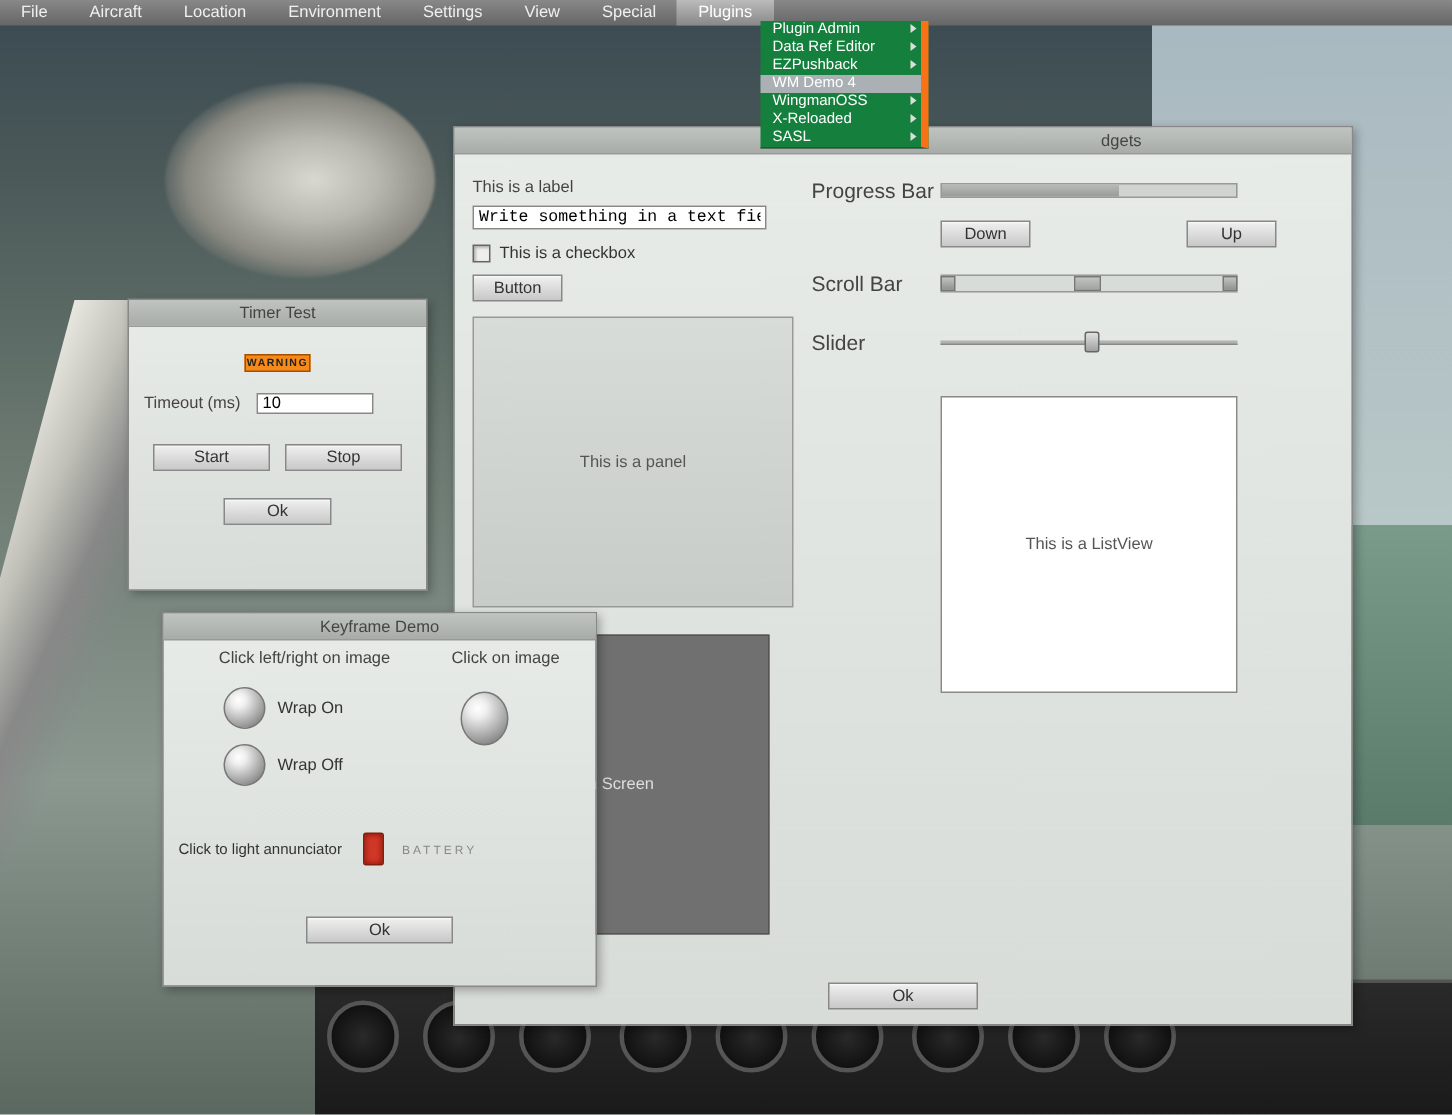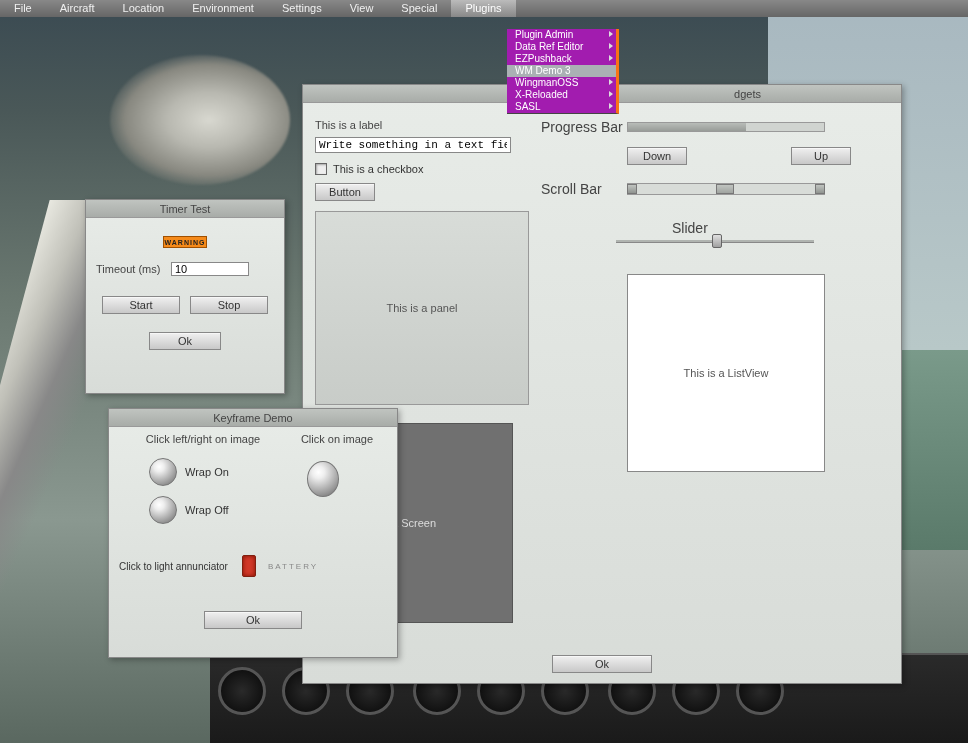--- a/index.html
+++ b/index.html
@@ -57,23 +57,23 @@
     color: #f0f0f0;
     font-size: 11px;
     cursor: pointer;
   }
   .menubar .item.active {
     background: linear-gradient(to bottom, #bbb 0%, #888 100%);
     color: #fff;
   }
   
   .dropdown {
-    position: absolute; left: 507px; top: 29px; width: 112px;
-    background: #a21caf;
-    border-right: 3px solid #f97316;
+    position: absolute; left: 507px; top: 14px; width: 112px;
+    background: #15803d;
+    border-right: 5px solid #f97316;
     border-bottom: 1px solid #444;
     z-index: 60;
   }
   .dropdown .drop-item {
     position: relative;
     padding: 0 18px 0 8px;
     height: 12px; line-height: 12px;
     color: #fff;
     font-size: 10px;
     cursor: pointer;
@@ -260,21 +260,21 @@
     <div class="item">Settings</div>
     <div class="item">View</div>
     <div class="item">Special</div>
     <div class="item active">Plugins</div>
   </div>
 
 <div class="dropdown" id="dropdown">
     <div class="drop-item">Plugin Admin<div class="arrow"></div></div>
     <div class="drop-item">Data Ref Editor<div class="arrow"></div></div>
     <div class="drop-item">EZPushback<div class="arrow"></div></div>
-    <div class="drop-item highlight">WM Demo 3</div>
+    <div class="drop-item highlight">WM Demo 4</div>
     <div class="drop-item">WingmanOSS<div class="arrow"></div></div>
     <div class="drop-item">X-Reloaded<div class="arrow"></div></div>
     <div class="drop-item">SASL<div class="arrow"></div></div>
   </div>
 
 <div id="win-main" class="window">
   <div class="titlebar">
       <span style="position:absolute;right:140px;">dgets</span>
     </div>
   <div class="content">
@@ -305,21 +305,21 @@
         <div class="button">Up</div>
       </div>
       <div class="widget-row" style="margin-top:12px;">
         <span class="wlbl">Scroll Bar</span>
         <div class="scrollbar">
           <div class="cap left"></div>
           <div class="thumb"></div>
           <div class="cap right"></div>
         </div>
       </div>
-      <div class="widget-row" style="margin-top:23px;flex-direction:column;">
+      <div class="widget-row" style="margin-top:23px;">
         <span class="wlbl">Slider</span>
         <div class="slider">
           <div class="track"></div>
           <div class="handle"></div>
         </div>
       </div>
       <div class="listview">
           <span>This is a ListView</span>
         </div>
     </div>

